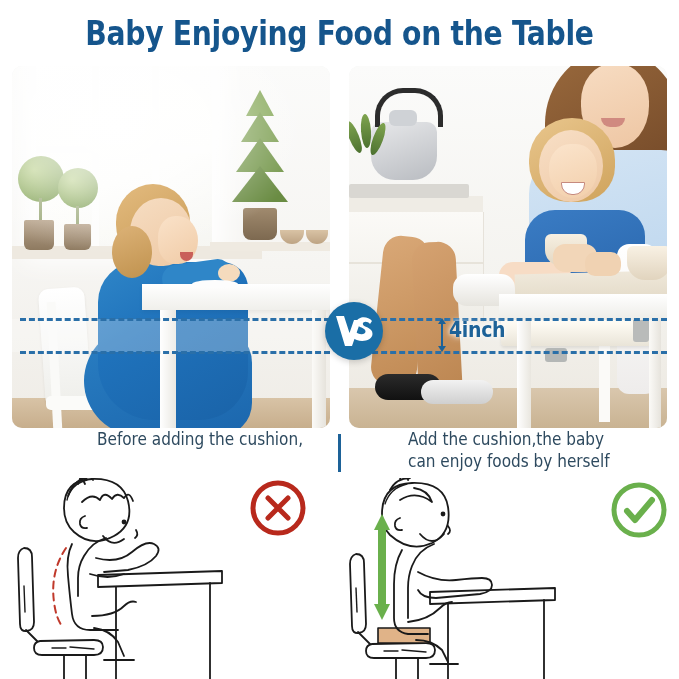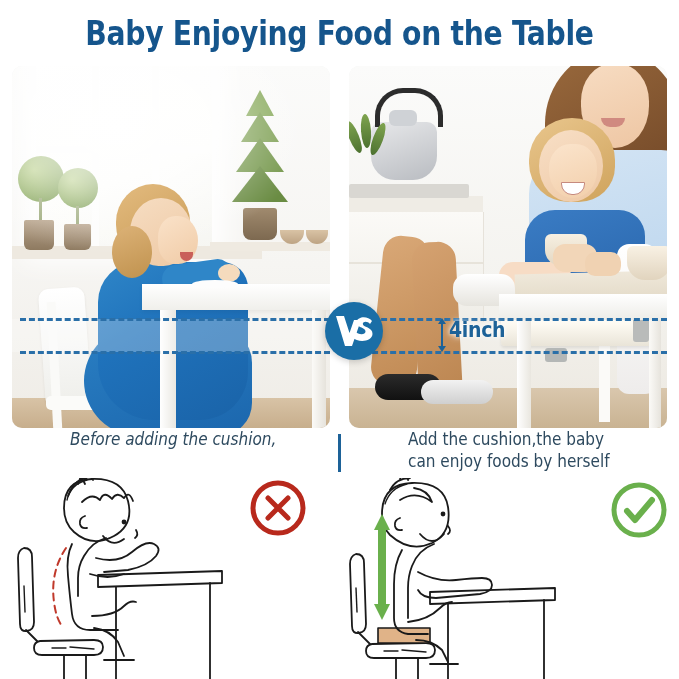--- a/index.html
+++ b/index.html
@@ -180,21 +180,21 @@
   }
   .vs-badge svg{display:block;}
 
   
   .captions{position:absolute;left:0;top:428px;width:679px;height:58px;}
   .caption{
     position:absolute;top:0;width:280px;
     font-size:17px;line-height:22px;color:#2e4a5f;
     font-family:"DejaVu Sans Condensed","Liberation Sans",sans-serif;
   }
-  .caption.left{left:70px;text-align:left;font-style:italic;}
+  .caption.left{left:60px;text-align:center;}
   .caption.right{left:408px;text-align:left;}
   .cap-divider{position:absolute;left:338px;top:6px;width:3px;height:38px;background:#1d6298;}
 
   
   .illus{position:absolute;top:478px;width:339px;height:201px;}
   .illus.left{left:0;}
   .illus.right{left:340px;}
   .illus svg{display:block;}
 </style>
 </head>

